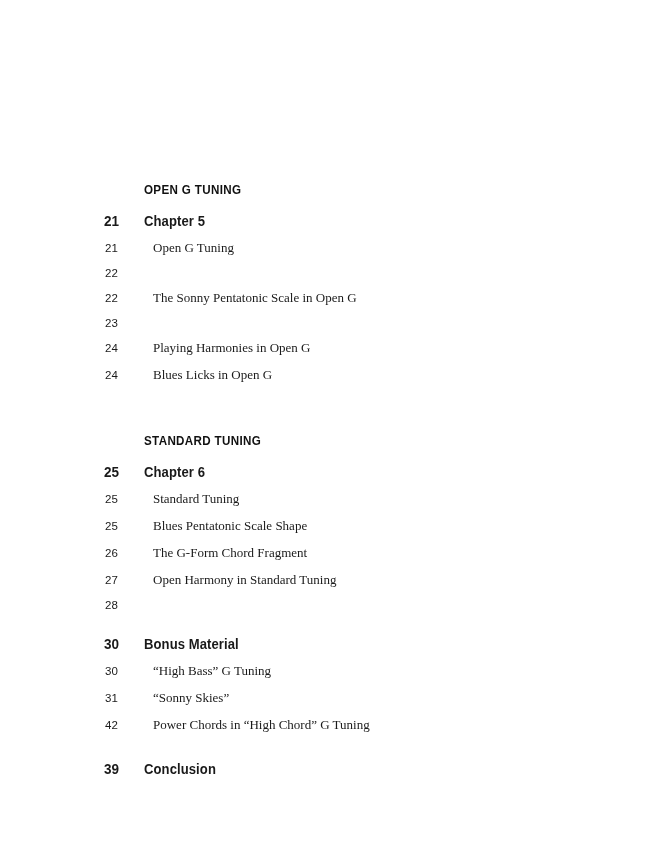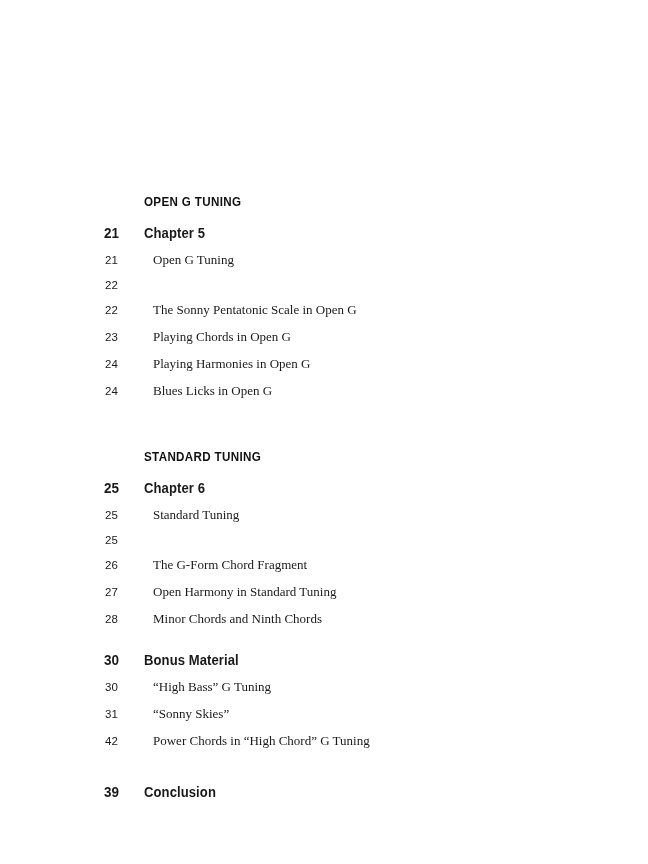--- a/index.html
+++ b/index.html
@@ -12,21 +12,21 @@
     width: 648px;
     height: 864px;
     background: #ffffff;
     overflow: hidden;
     font-family: "Liberation Serif", serif;
     color: #1a1a1a;
   }
   .toc {
     position: absolute;
     left: 104px;
-    top: 194px;
+    top: 182px;
     width: 440px;
   }
 
   
   .section-head {
     font-family: "Liberation Sans", sans-serif;
     font-weight: bold;
     font-size: 13.5px;
     letter-spacing: 0.4px;
     color: #111111;
@@ -91,21 +91,21 @@
   .group {
     margin-bottom: 0;
   }
   .group.spaced {
     margin-top: 50px;
   }
   .group.spaced-sm {
     margin-top: 24px;
   }
   .group.spaced-lg {
-    margin-top: 34px;
+    margin-top: 27px;
   }
 </style>
 </head>
 <body>
 
 <div class="page">
   <div class="toc">
 
     <div class="group">
       <div class="section-head">OPEN G TUNING</div>
@@ -119,21 +119,20 @@
       </div>
       <div class="row entry">
         <span class="num">22</span>
       </div>
       <div class="row entry">
         <span class="num">22</span>
         <span class="txt">The Sonny Pentatonic Scale in Open G</span>
       </div>
       <div class="row entry">
         <span class="num">23</span>
-        <span class="txt">Playing Chords in Open G</span>
       </div>
       <div class="row entry">
         <span class="num">24</span>
         <span class="txt">Playing Harmonies in Open G</span>
       </div>
       <div class="row entry">
         <span class="num">24</span>
         <span class="txt">Blues Licks in Open G</span>
       </div>
     </div>
@@ -143,32 +142,32 @@
       <div class="row chapter">
         <span class="num">25</span>
         <span class="txt">Chapter 6</span>
       </div>
       <div class="row entry">
         <span class="num">25</span>
         <span class="txt">Standard Tuning</span>
       </div>
       <div class="row entry">
         <span class="num">25</span>
+        <span class="txt">Blues Pentatonic Scale Shape</span>
       </div>
       <div class="row entry">
         <span class="num">26</span>
         <span class="txt">The G-Form Chord Fragment</span>
       </div>
       <div class="row entry">
         <span class="num">27</span>
         <span class="txt">Open Harmony in Standard Tuning</span>
       </div>
       <div class="row entry">
         <span class="num">28</span>
-        <span class="txt">Minor Chords and Ninth Chords</span>
       </div>
     </div>
 
     <div class="group spaced-sm">
       <div class="row chapter">
         <span class="num">30</span>
         <span class="txt">Bonus Material</span>
       </div>
       <div class="row entry">
         <span class="num">30</span>

